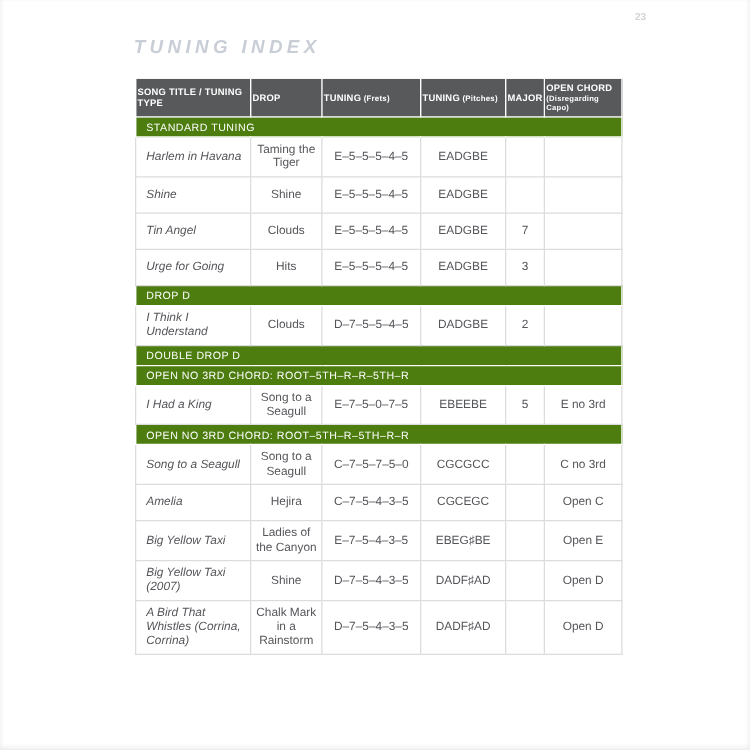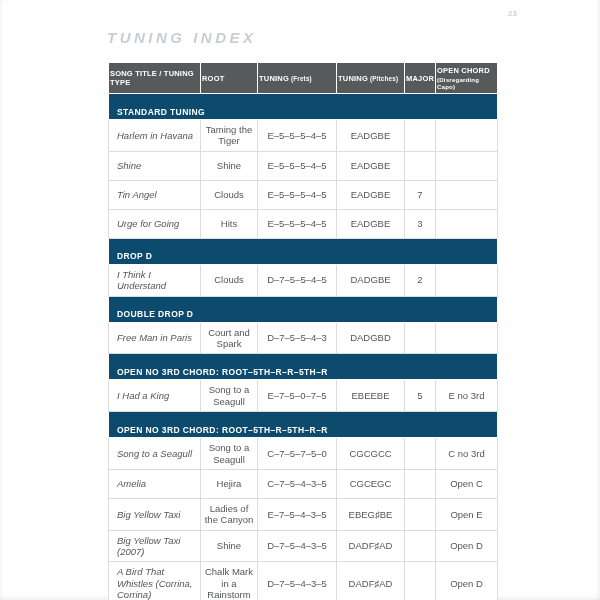--- a/index.html
+++ b/index.html
@@ -29,23 +29,23 @@
   table.tuning th{
     background:#58595b;color:#ffffff;
     font-size:7.5px;font-weight:bold;letter-spacing:0.2px;
     text-align:left;vertical-align:middle;
     padding:3px 1px;height:17px;
     border:1px solid #ffffff;
   }
   .col-sub.inline{font-size:6.3px;font-weight:bold;}
   .col-sub.block{display:block;font-size:6.1px;font-weight:bold;margin-top:1px;}
   td.band{
-    background:#0c4a6e;color:#ffffff;
-    font-size:8.5px;font-weight:bold;letter-spacing:0.4px;
-    text-align:left;padding:12px 0 2px 8px;height:11px;
+    background:#4d7c0f;color:#ffffff;
+    font-size:8.5px;font-weight:normal;letter-spacing:0.4px;
+    text-align:left;padding:2px 0 2px 8px;height:11px;
     border:1px solid #ffffff;
   }
   table.tuning td.cell{
     background:#ffffff;color:#55565a;
     font-size:9.5px;line-height:1.2;
     text-align:center;vertical-align:middle;
     border:1px solid #dbdcdd;
     padding:4px 3px;height:20px;
   }
   table.tuning td.cell.song{
@@ -65,21 +65,21 @@
       <col style="width:92px">
       <col style="width:57px">
       <col style="width:79px">
       <col style="width:68px">
       <col style="width:31px">
       <col style="width:62px">
     </colgroup>
     <thead>
       <tr id="header-row">
           <th><span class="col-label">SONG TITLE / TUNING TYPE</span></th>
-          <th><span class="col-label">ROOT</span></th>
+          <th><span class="col-label">DROP</span></th>
           <th><span class="col-label">TUNING</span><span class="col-sub inline"> (Frets)</span></th>
           <th><span class="col-label">TUNING</span><span class="col-sub inline"> (Pitches)</span></th>
           <th><span class="col-label">MAJOR</span></th>
           <th><span class="col-label">OPEN CHORD</span><span class="col-sub block">(Disregarding Capo)</span></th>
         </tr>
     </thead>
     <tbody id="table-body">
         <tr>
           <td colspan="6" class="band">STANDARD TUNING</td>
         </tr>
@@ -121,28 +121,20 @@
         <tr>
           <td class="cell song">I Think I Understand</td>
           <td class="cell">Clouds</td>
           <td class="cell">D–7–5–5–4–5</td>
           <td class="cell">DADGBE</td>
           <td class="cell">2</td>
           <td class="cell"></td>
         </tr>
         <tr>
           <td colspan="6" class="band">DOUBLE DROP D</td>
-        </tr>
-        <tr>
-          <td class="cell song">Free Man in Paris</td>
-          <td class="cell">Court and Spark</td>
-          <td class="cell">D–7–5–5–4–3</td>
-          <td class="cell">DADGBD</td>
-          <td class="cell"></td>
-          <td class="cell"></td>
         </tr>
         <tr>
           <td colspan="6" class="band">OPEN NO 3RD CHORD: ROOT–5TH–R–R–5TH–R</td>
         </tr>
         <tr>
           <td class="cell song">I Had a King</td>
           <td class="cell">Song to a Seagull</td>
           <td class="cell">E–7–5–0–7–5</td>
           <td class="cell">EBEEBE</td>
           <td class="cell">5</td>

